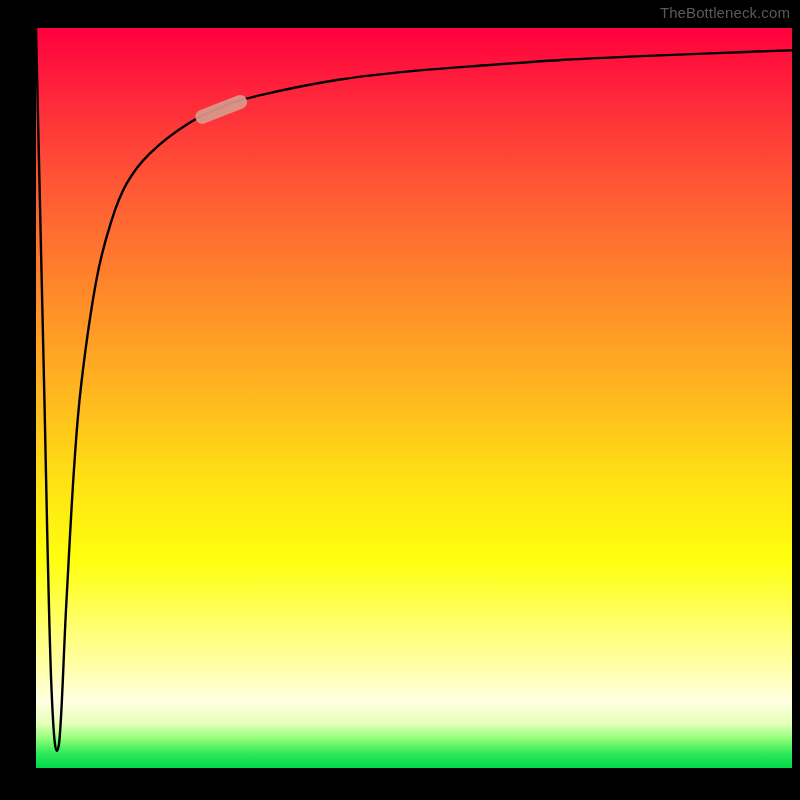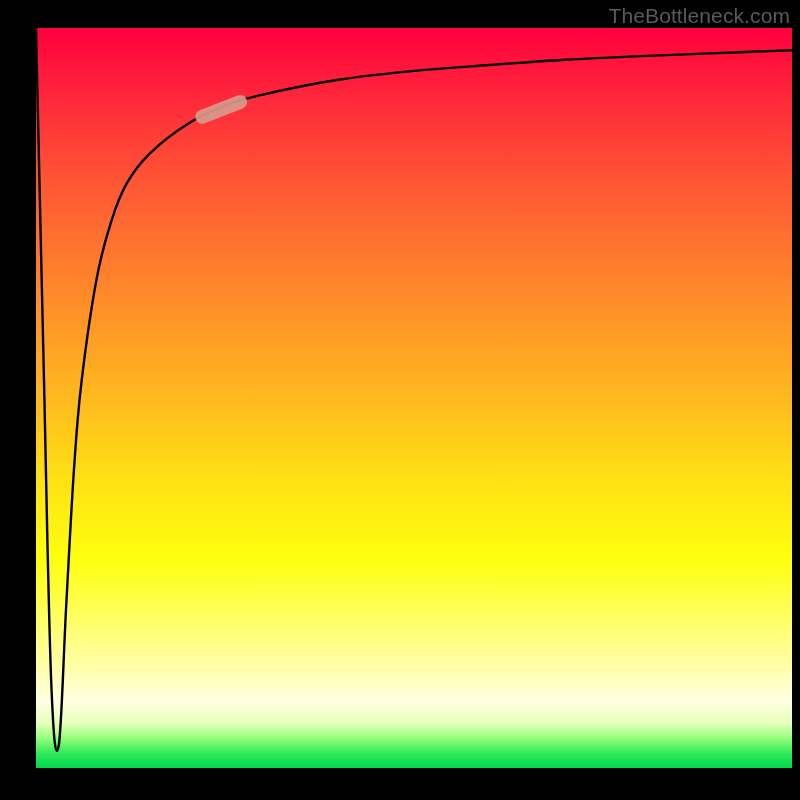--- a/index.html
+++ b/index.html
@@ -39,21 +39,21 @@
       #92ff7a 96%,
       #30e85a 98%,
       #00d94a 100%
     );
   }
   .attribution {
     position: absolute;
     top: 4px;
     right: 10px;
     color: #5a5a5a;
-    font-size: 21px;
+    font-size: 15px;
     font-weight: 400;
     letter-spacing: 0.1px;
     user-select: text;
   }
   svg.curve {
     position: absolute;
     left: 36px;
     top: 28px;
     width: 756px;
     height: 740px;

